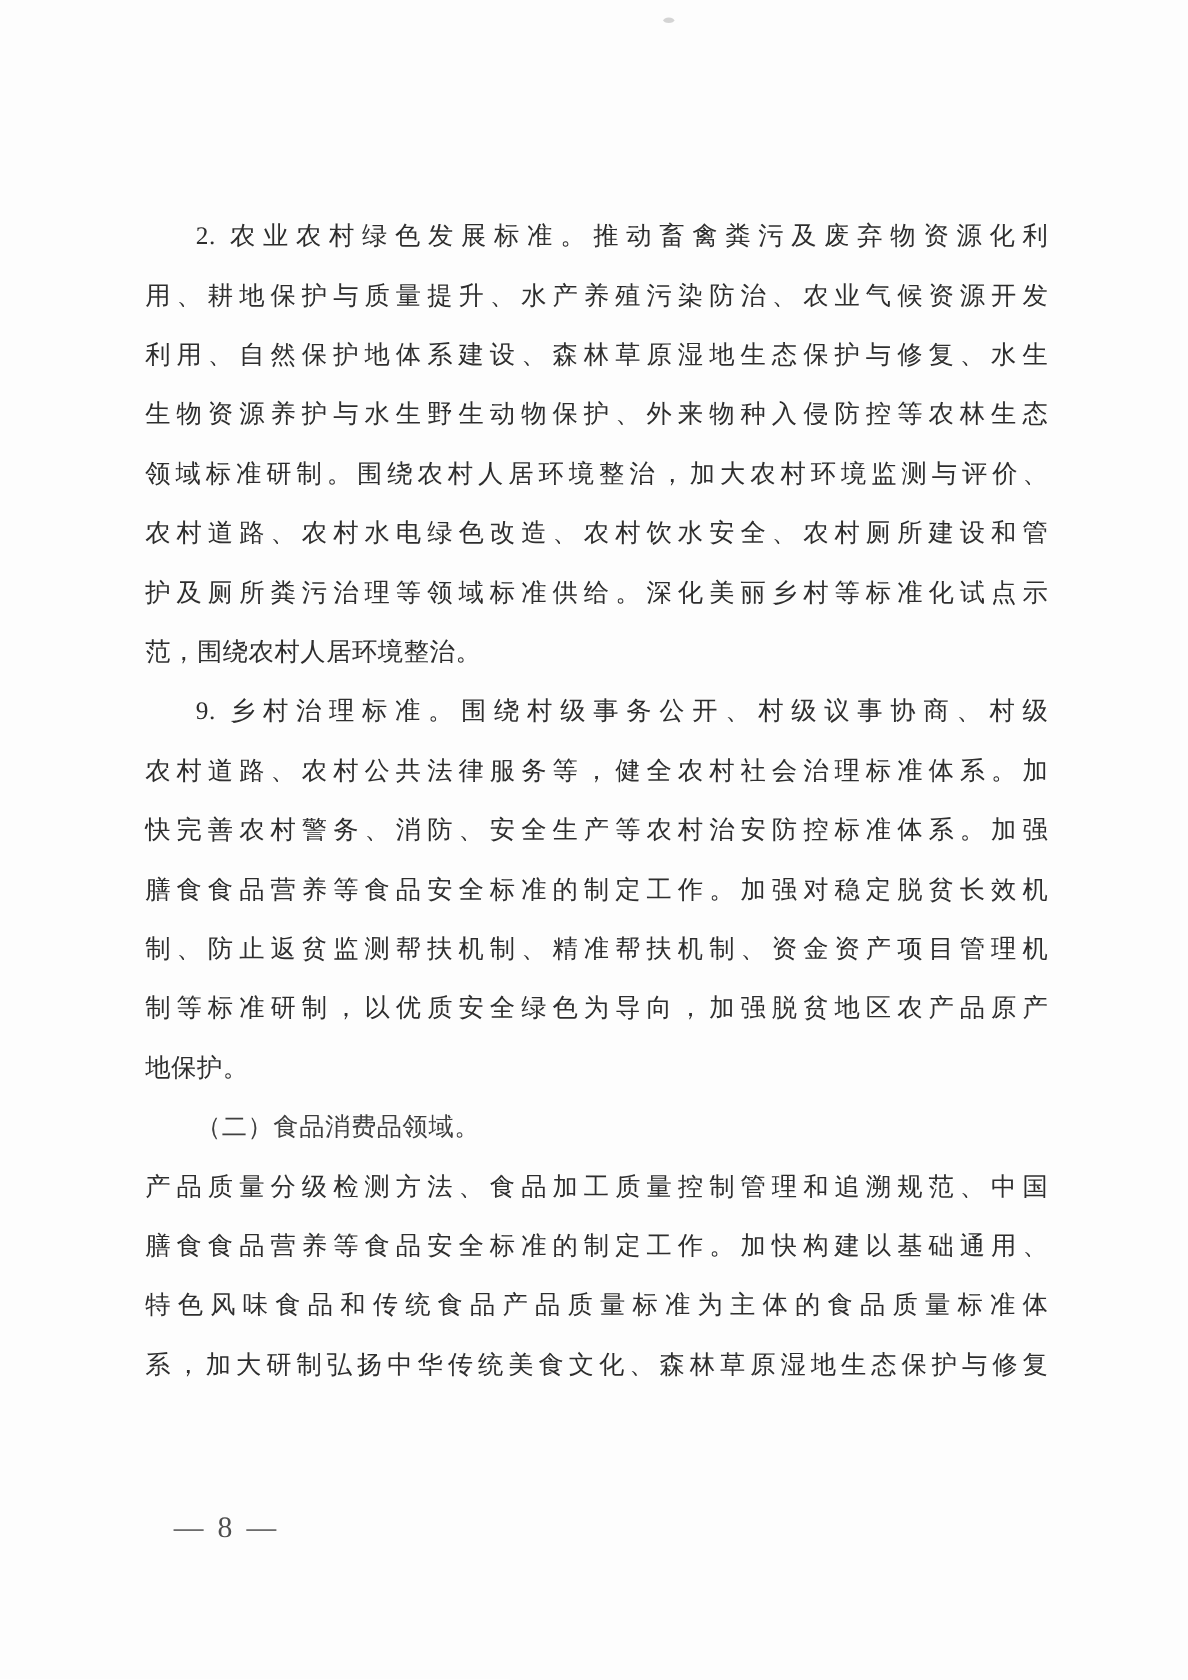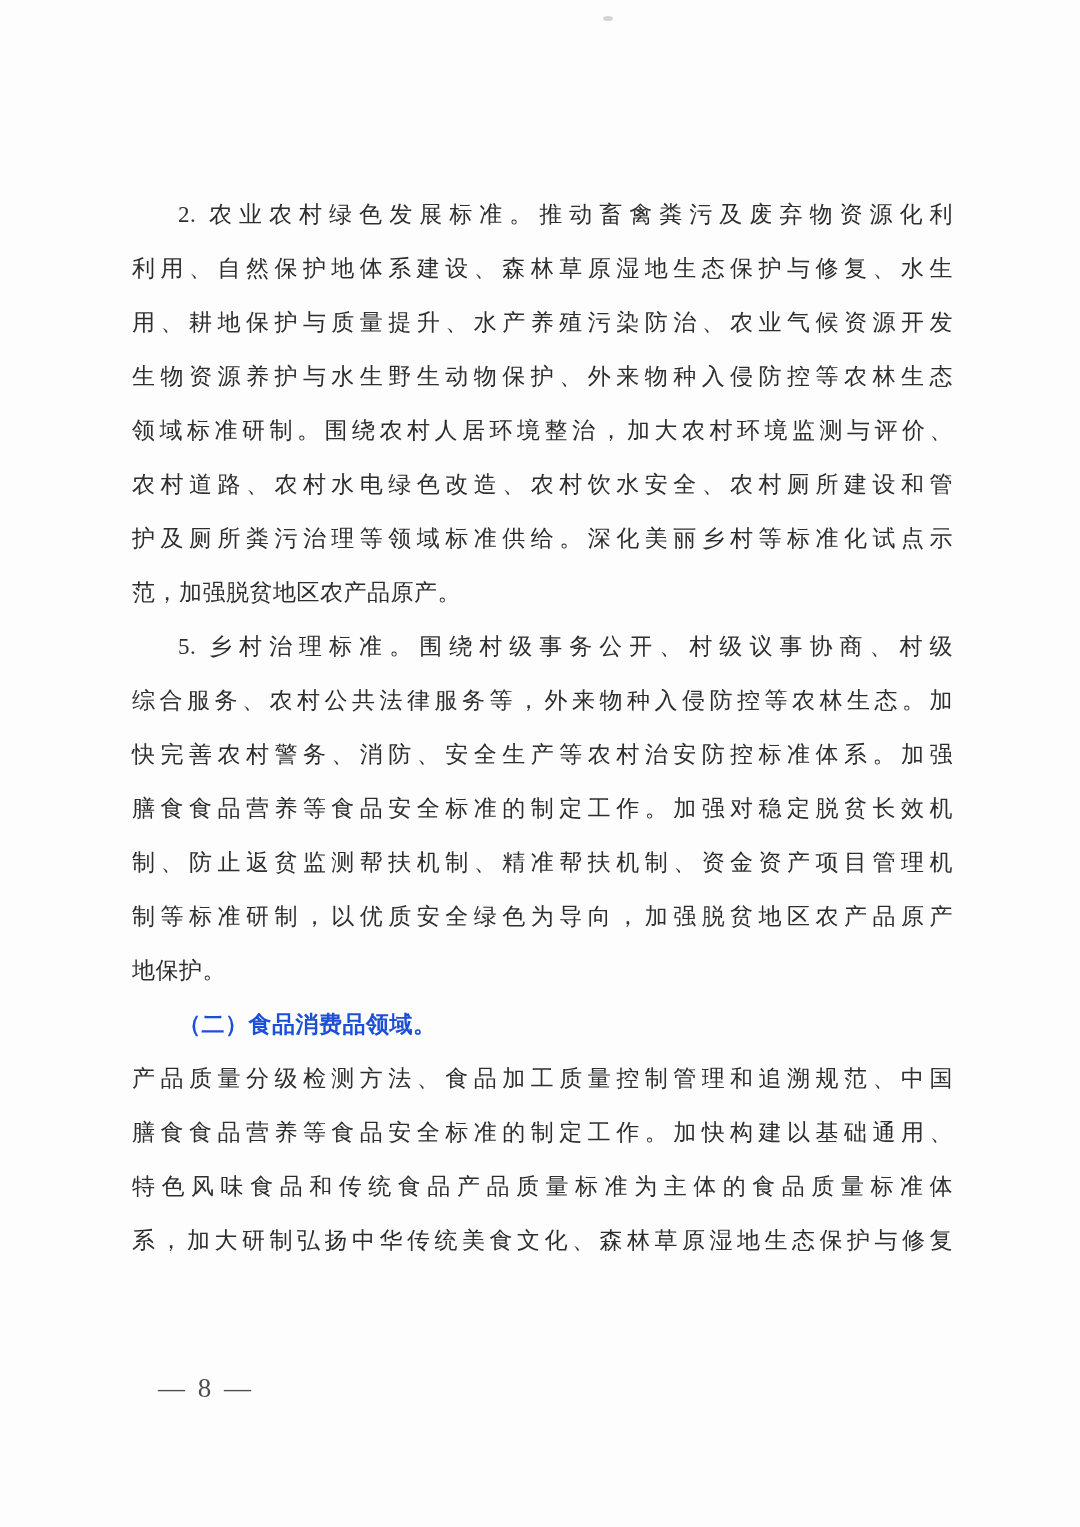--- a/index.html
+++ b/index.html
@@ -43,50 +43,50 @@
     text-align-last: left;
     color: #2e2e2e;
   }
   .line.j {
     text-align-last: justify;
   }
   .line.ind {
     text-indent: 2em;
   }
   .line.b {
-    font-weight: bold;
-    color: #1d4ed8;
+    font-weight: normal;
+    color: #404040;
   }
   .footer {
     position: absolute;
     left: 158px;
     top: 1368px;
     height: 40px;
     line-height: 40px;
     font-size: 27px;
     letter-spacing: 3px;
     color: #4f4f4f;
   }
 </style>
 </head>
 <body>
 
 <div class="page">
   <div class="speck"></div>
   <div class="text-block" id="text-block">
       <div class="line j ind">2. 农业农村绿色发展标准。推动畜禽粪污及废弃物资源化利</div>
+      <div class="line j">用、耕地保护与质量提升、水产养殖污染防治、农业气候资源开发</div>
       <div class="line j">利用、自然保护地体系建设、森林草原湿地生态保护与修复、水生</div>
-      <div class="line j">用、耕地保护与质量提升、水产养殖污染防治、农业气候资源开发</div>
       <div class="line j">生物资源养护与水生野生动物保护、外来物种入侵防控等农林生态</div>
       <div class="line j">领域标准研制。围绕农村人居环境整治，加大农村环境监测与评价、</div>
       <div class="line j">农村道路、农村水电绿色改造、农村饮水安全、农村厕所建设和管</div>
       <div class="line j">护及厕所粪污治理等领域标准供给。深化美丽乡村等标准化试点示</div>
-      <div class="line">范，加强脱贫地区农产品原产。</div>
-      <div class="line j ind">5. 乡村治理标准。围绕村级事务公开、村级议事协商、村级</div>
-      <div class="line j">综合服务、农村公共法律服务等，外来物种入侵防控等农林生态。加</div>
+      <div class="line">范，围绕农村人居环境整治。</div>
+      <div class="line j ind">9. 乡村治理标准。围绕村级事务公开、村级议事协商、村级</div>
+      <div class="line j">农村道路、农村公共法律服务等，健全农村社会治理标准体系。加</div>
       <div class="line j">快完善农村警务、消防、安全生产等农村治安防控标准体系。加强</div>
       <div class="line j">膳食食品营养等食品安全标准的制定工作。加强对稳定脱贫长效机</div>
       <div class="line j">制、防止返贫监测帮扶机制、精准帮扶机制、资金资产项目管理机</div>
       <div class="line j">制等标准研制，以优质安全绿色为导向，加强脱贫地区农产品原产</div>
       <div class="line">地保护。</div>
       <div class="line ind b">（二）食品消费品领域。</div>
       <div class="line j">产品质量分级检测方法、食品加工质量控制管理和追溯规范、中国</div>
       <div class="line j">膳食食品营养等食品安全标准的制定工作。加快构建以基础通用、</div>
       <div class="line j">特色风味食品和传统食品产品质量标准为主体的食品质量标准体</div>
       <div class="line j">系，加大研制弘扬中华传统美食文化、森林草原湿地生态保护与修复</div>

